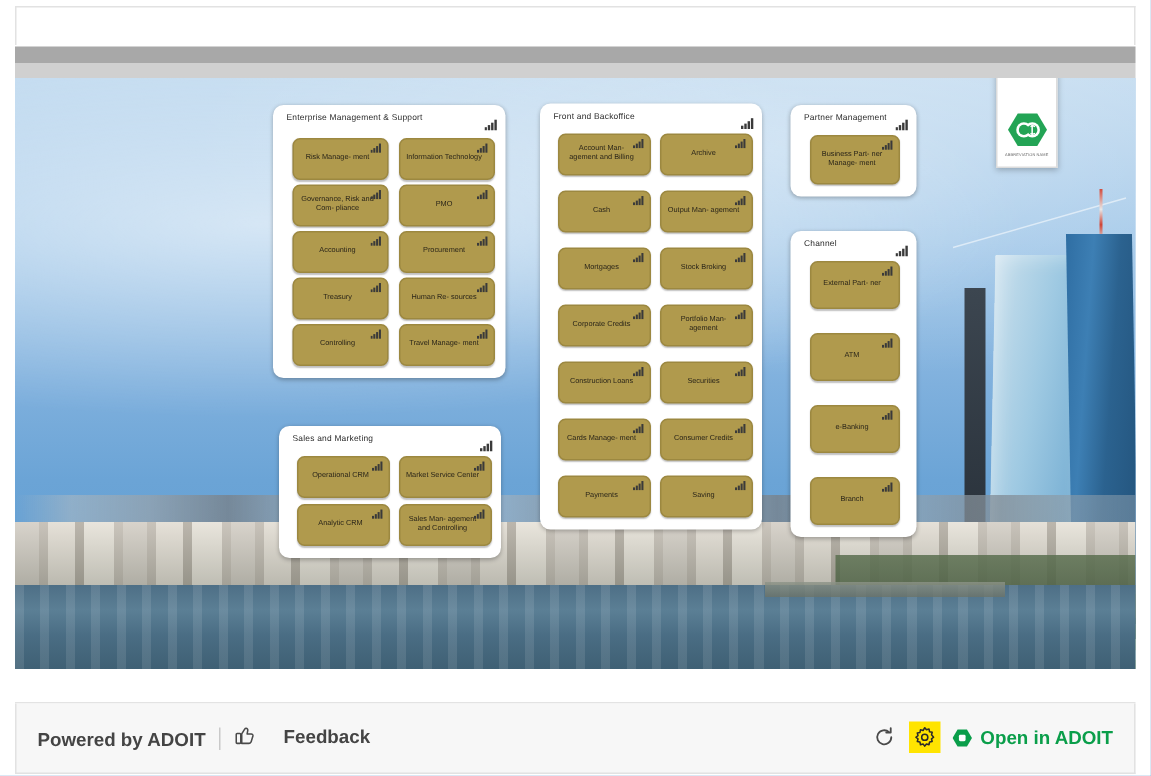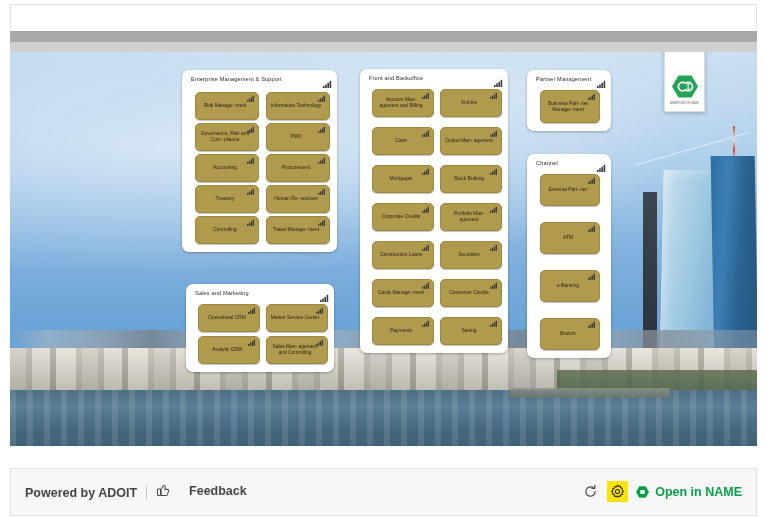--- a/index.html
+++ b/index.html
@@ -617,17 +617,17 @@
           <circle cx="8" cy="8" r="2.2" fill="none" stroke="#2a2a2a" stroke-width="1.1"></circle>
         </svg>
       </span>
       <span class="open-link">
         <span class="hexsmall">
           <svg width="13" height="12" viewBox="0 0 14 13">
             <polygon points="3.6,0.4 10.4,0.4 14,6.5 10.4,12.6 3.6,12.6 0,6.5" fill="#0a9e4a"></polygon>
             <rect x="4.6" y="4.2" width="4.8" height="4.6" rx="1" fill="#ffffff"></rect>
           </svg>
         </span>
-        <span>Open in NAME</span>
+        <span>Open in ADOIT</span>
       </span>
     </div>
   </div>
 </div>
 
 </body></html>

